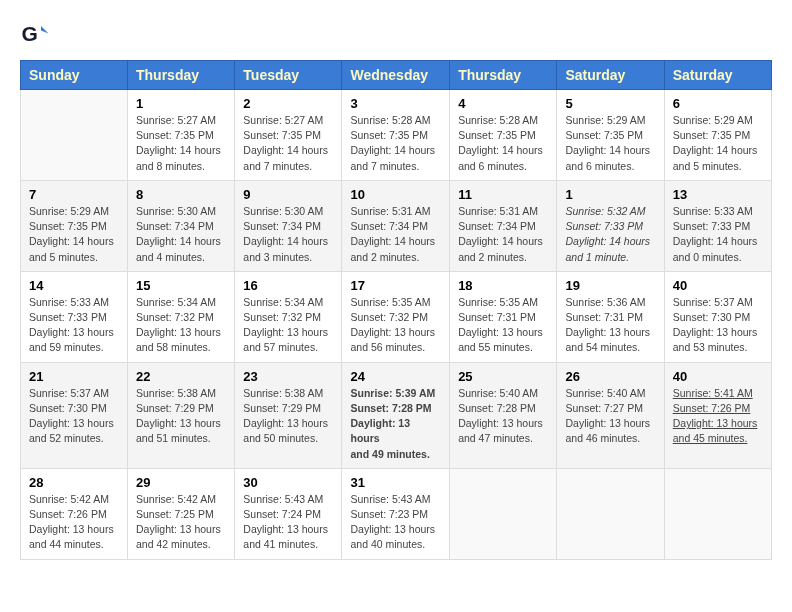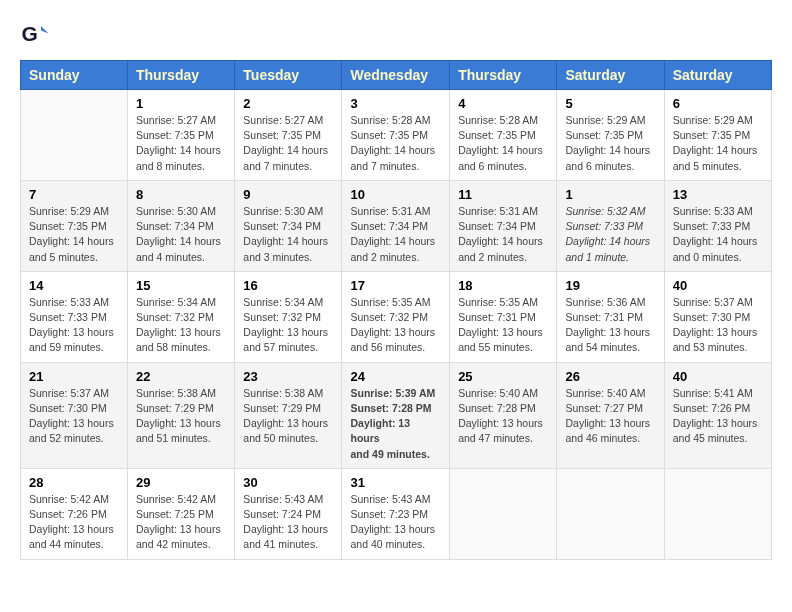--- a/index.html
+++ b/index.html
@@ -308,21 +308,21 @@
         </td>
         <td>
           <span class="day-number">26</span>
           <div class="day-info" style="white-space: pre-line;">Sunrise: 5:40 AM
 Sunset: 7:27 PM
 Daylight: 13 hours
 and 46 minutes.</div>
         </td>
         <td>
           <span class="day-number">40</span>
-          <div class="day-info" style="white-space: pre-line;">Sunrise: 5:41 AM
+          <div class="day-info" style="white-space: pre-line; text-decoration: underline;">Sunrise: 5:41 AM
 Sunset: 7:26 PM
 Daylight: 13 hours
 and 45 minutes.</div>
         </td>
       </tr>
       <tr>
         <td>
           <span class="day-number">28</span>
           <div class="day-info" style="white-space: pre-line;">Sunrise: 5:42 AM
 Sunset: 7:26 PM

